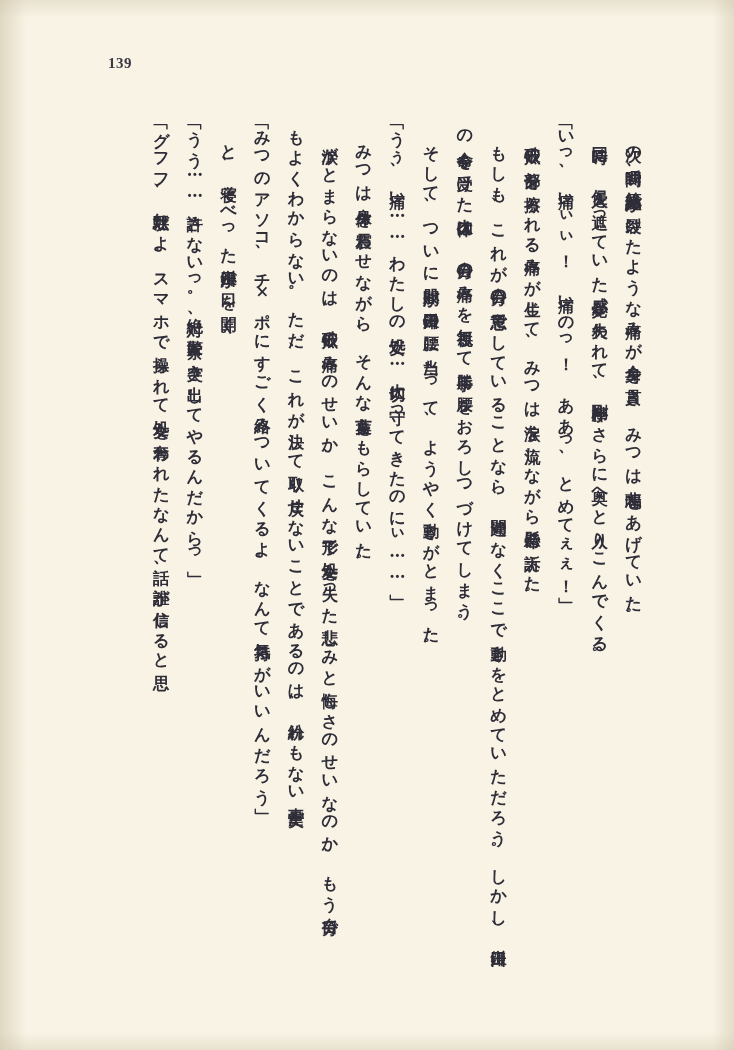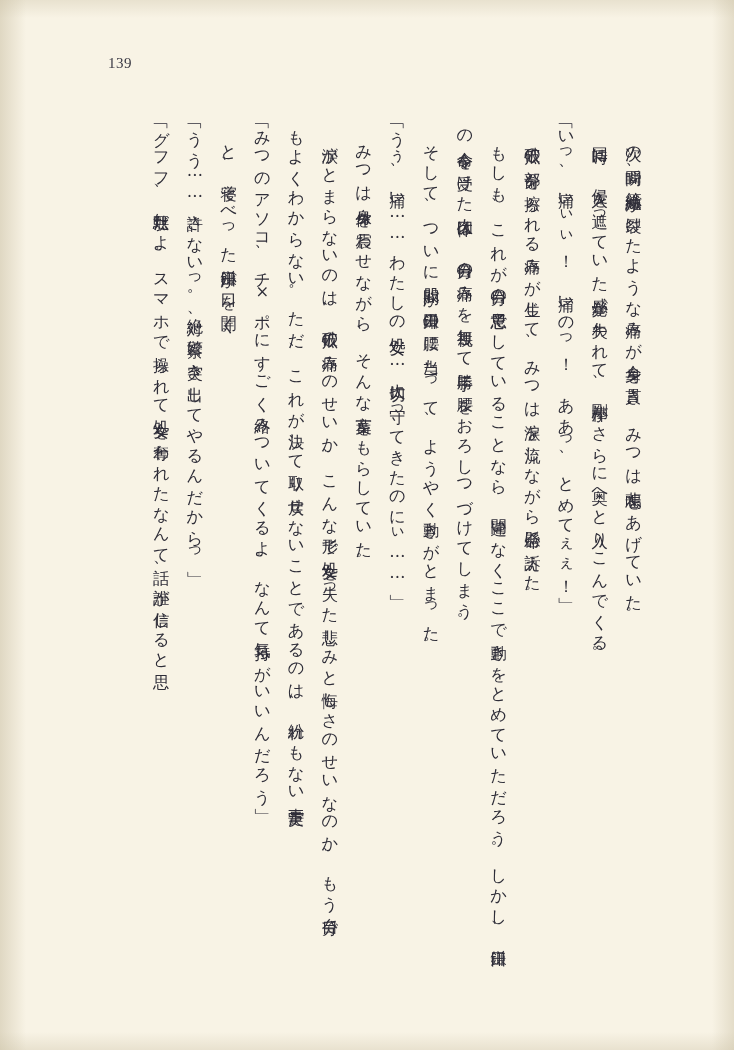--- a/index.html
+++ b/index.html
@@ -18,20 +18,21 @@
   
   .page {
     position: absolute;
     inset: 0;
     background:
       linear-gradient(to right, rgba(203,193,166,0.55) 0px, rgba(247,242,228,0) 26px),
       linear-gradient(to left, rgba(203,193,166,0.45) 0px, rgba(247,242,228,0) 22px),
       linear-gradient(to bottom, rgba(203,193,166,0.35) 0px, rgba(247,242,228,0) 18px),
       linear-gradient(to top, rgba(203,193,166,0.35) 0px, rgba(247,242,228,0) 18px),
       #f8f3e5;
+    font-weight: bold;
   }
   .page-number {
     position: absolute;
     top: 55px;
     left: 108px;
     font-size: 15px;
     letter-spacing: 0.5px;
     color: #3a3944;
     font-family: "Liberation Serif", serif;
   }

